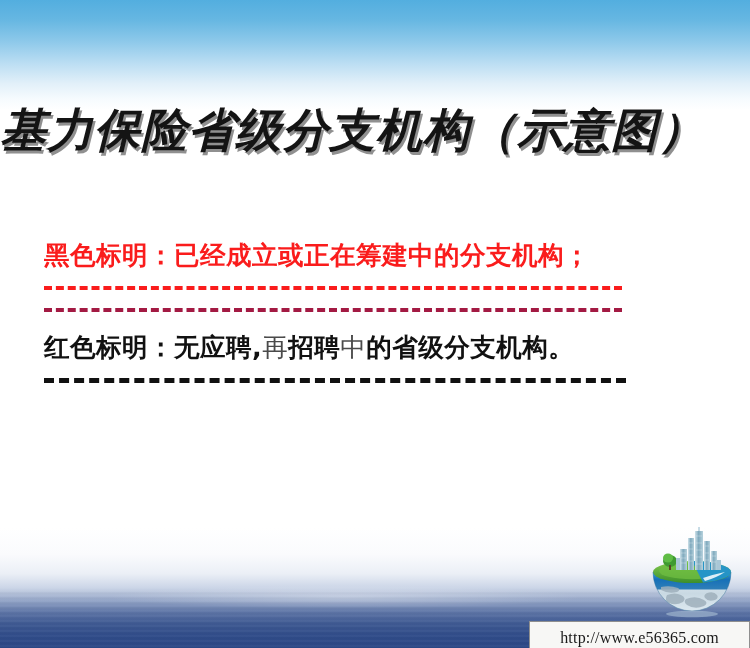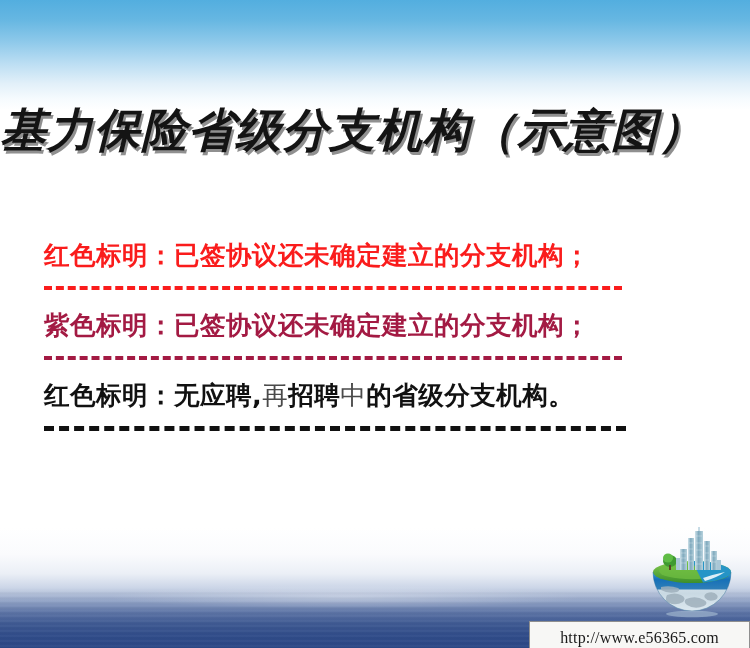--- a/index.html
+++ b/index.html
@@ -168,26 +168,25 @@
   <div class="sky"></div>
   <div class="sea"></div>
   <div class="sea-glint"></div>
   <div class="sea-ripples"></div>
 
   <div class="title">基力保险省级分支机构（示意图）</div>
 
   <div class="legend">
 
     <div class="legend-row">
-      <div class="legend-text red">红色标明：已签协议还未确定建立的分支机构；</div>
+      <div class="legend-text red">黑色标明：已经成立或正在筹建中的分支机构；</div>
       <hr class="rule red">
     </div>
 
     <div class="legend-row">
-      <div class="legend-text plum">紫色标明：已签协议还未确定建立的分支机构；</div>
       <hr class="rule plum">
     </div>
 
     <div class="legend-row">
       <div class="legend-text black"><span>红色标明：</span><span>无应聘,</span><span class="thin">再</span><span>招聘</span><span class="thin">中</span><span>的省级分支机构。</span></div>
       <hr class="rule black">
     </div>
 
   </div>
 

